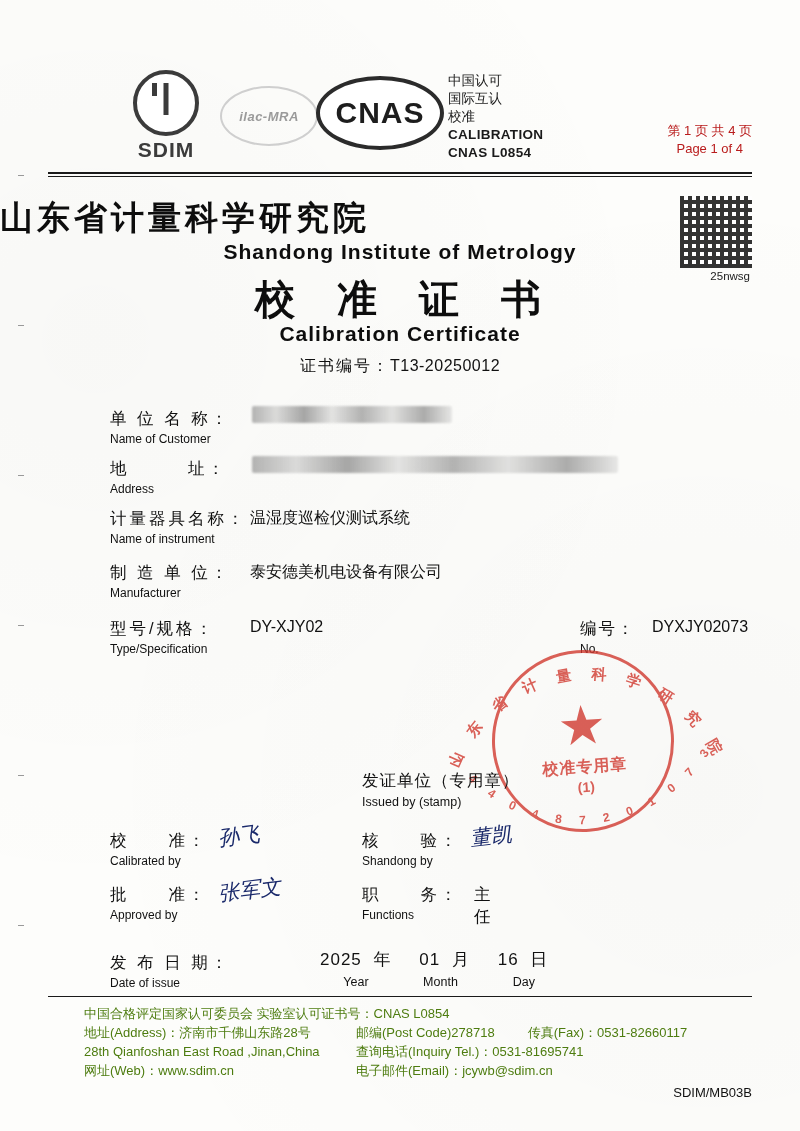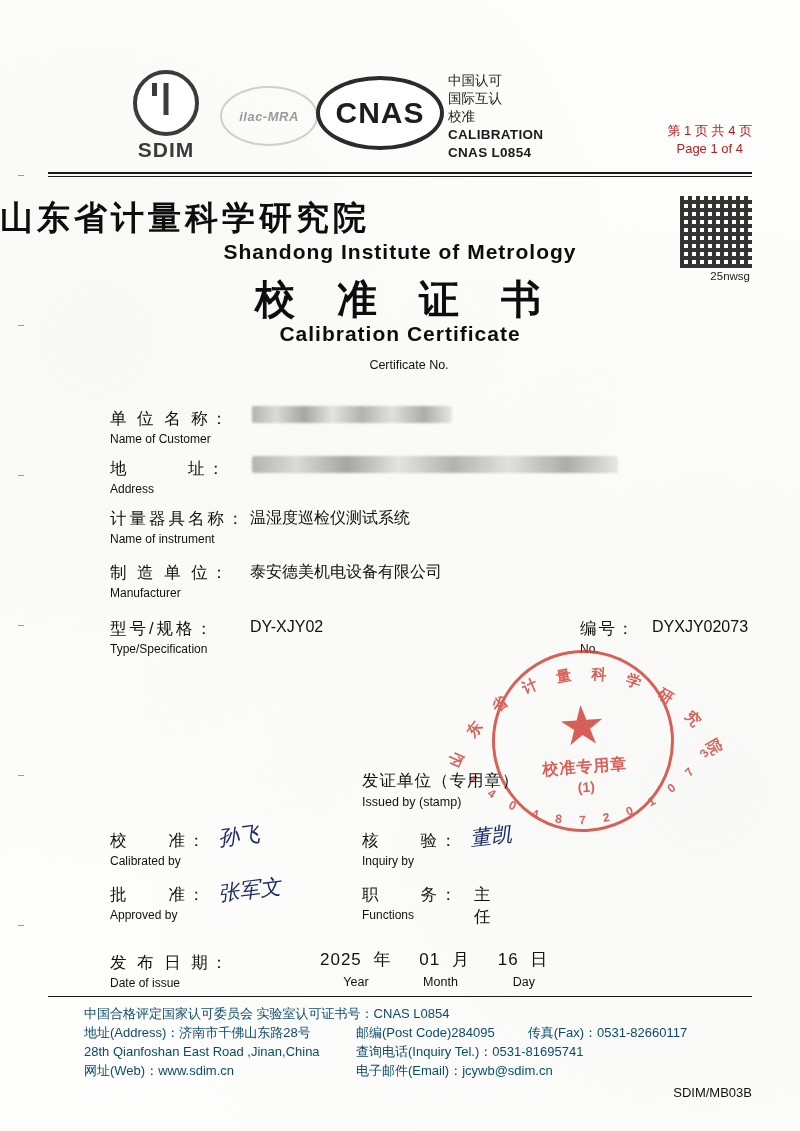--- a/index.html
+++ b/index.html
@@ -448,21 +448,21 @@
   .date-vals .cell { display: inline-block; }
 
   
   .footer {
     position: absolute;
     left: 84px;
     top: 1004px;
     width: 640px;
     font-size: 13px;
     line-height: 19px;
-    color: #0c4a6e;
+    color: #4d7c0f;
   }
   .footer .col-l { display: inline-block; width: 272px; vertical-align: top; }
   .footer .col-r { display: inline-block; vertical-align: top; }
   .footer .row { white-space: nowrap; }
   .footer-code {
     position: absolute;
     right: 48px;
     top: 1085px;
     font-size: 13px;
     color: #111;
@@ -519,21 +519,23 @@
 
   <div class="title-zh">山东省计量科学研究院</div>
   <div class="title-en">Shandong Institute of Metrology</div>
   <div class="cert-zh">校 准 证 书</div>
   <div class="cert-en">Calibration Certificate</div>
 
   <div class="qr"></div>
   <div class="qr-caption">25nwsg</div>
 
   <div class="certno">
-    <div class="en">Certificate No.</div>
+    <div>
+      <span class="zh">证书编号：</span><span class="val">T13-20250012</span>
+    </div>
   </div>
 
   <div class="field field-address">
     <div class="lbl-zh">地　　　址：</div>
     <div class="lbl-en">Address</div>
     <div class="redacted" style="width:366px"></div>
   </div>
 
   <div class="field field-customer">
     <div class="lbl-zh">单 位 名 称：</div>
@@ -606,21 +608,21 @@
   </div>
 
   <div class="sig sig-cal">
     <div class="lbl-zh">校　　准：</div>
     <div class="lbl-en">Calibrated by</div>
     <div class="hand">孙飞</div>
   </div>
 
   <div class="sig sig-chk">
     <div class="lbl-zh">核　　验：</div>
-    <div class="lbl-en">Inquiry by</div>
+    <div class="lbl-en">Shandong by</div>
     <div class="hand">董凯</div>
   </div>
 
   <div class="sig sig-app">
     <div class="lbl-zh">批　　准：</div>
     <div class="lbl-en">Approved by</div>
     <div class="hand">张军文</div>
   </div>
 
   <div class="sig sig-fun">
@@ -647,21 +649,21 @@
       <span class="cell" style="width:90px;display:inline-block;text-align:center">Month</span>
       <span class="cell" style="width:70px;display:inline-block;text-align:center">Day</span>
     </div>
   </div>
 
   <div class="rule thin rule-c"></div>
 
   <div class="footer">
     <div class="row">中国合格评定国家认可委员会 实验室认可证书号：CNAS L0854</div>
     <div class="row">
-      <span class="col-l">地址(Address)：济南市千佛山东路28号</span><span class="col-r">邮编(Post Code)284095</span><span class="col-r" style="margin-left:33px">传真(Fax)：0531-82660117</span>
+      <span class="col-l">地址(Address)：济南市千佛山东路28号</span><span class="col-r">邮编(Post Code)278718</span><span class="col-r" style="margin-left:33px">传真(Fax)：0531-82660117</span>
     </div>
     <div class="row">
       <span class="col-l">28th Qianfoshan East Road ,Jinan,China</span><span class="col-r">查询电话(Inquiry Tel.)：0531-81695741</span>
     </div>
     <div class="row">
       <span class="col-l">网址(Web)：www.sdim.cn</span><span class="col-r">电子邮件(Email)：jcywb@sdim.cn</span>
     </div>
   </div>
   <div class="footer-code">SDIM/MB03B</div>
 </div>

